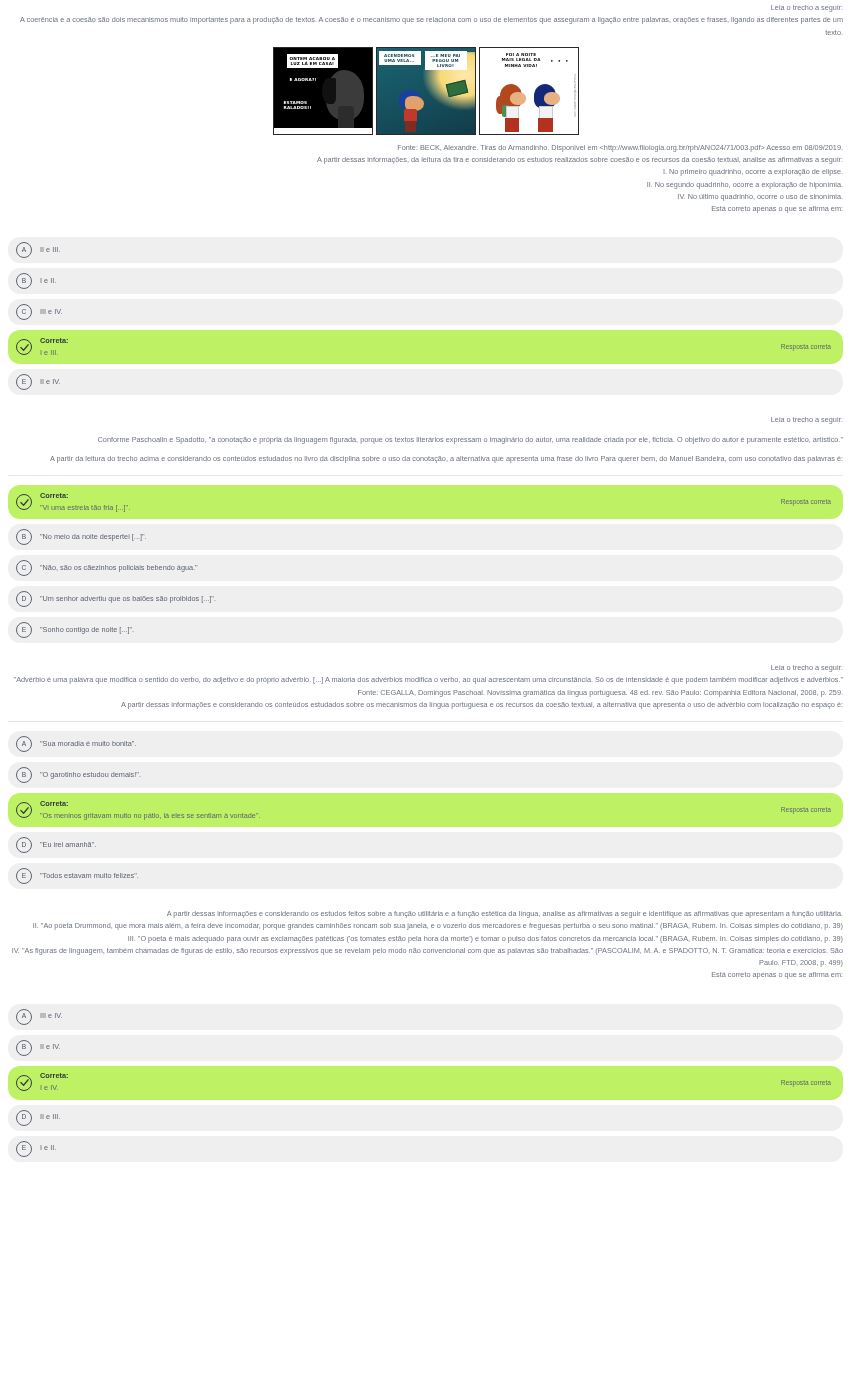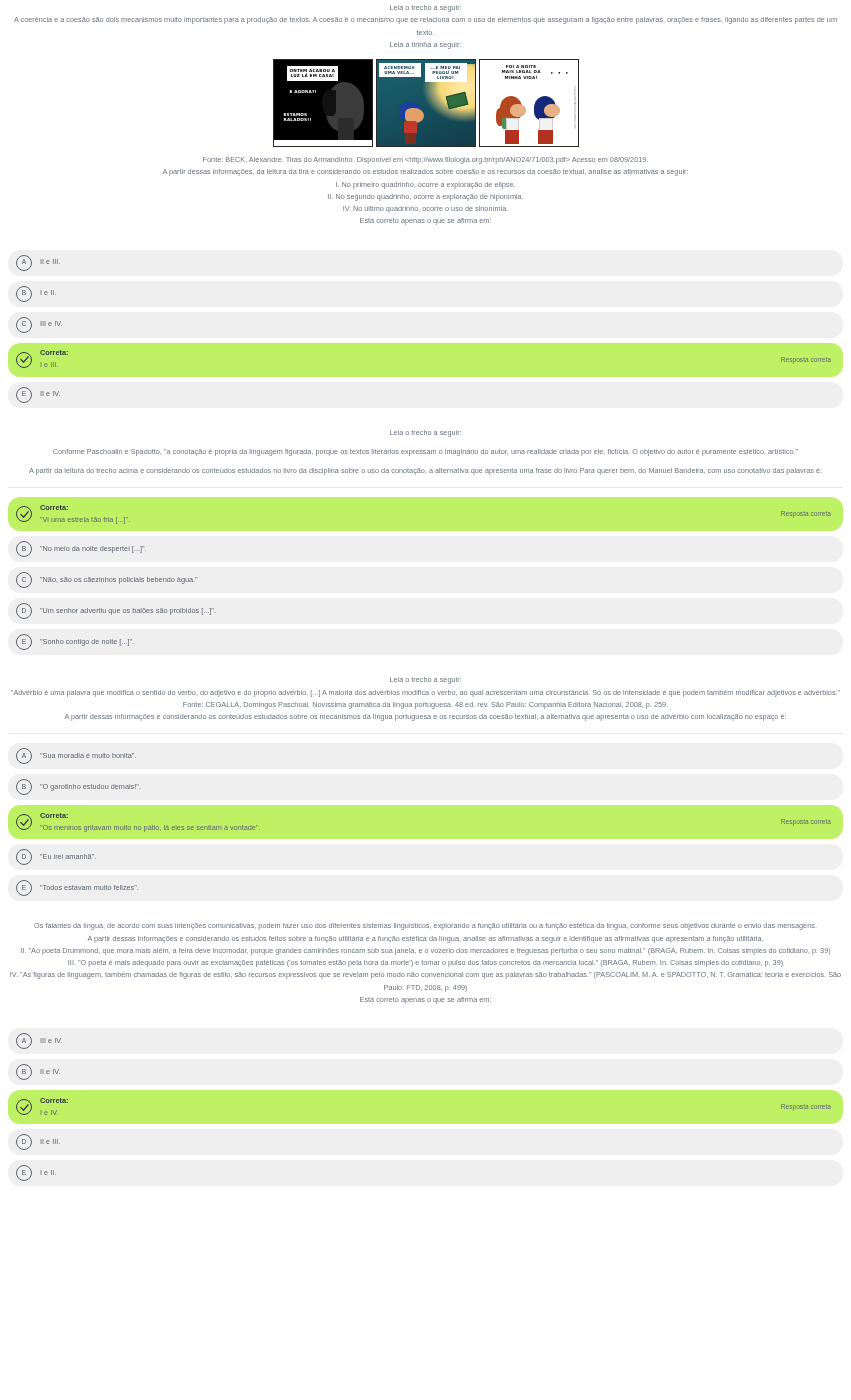--- a/index.html
+++ b/index.html
@@ -17,21 +17,21 @@
   }
   .page { width: 851px; padding: 0 8px; }
 
   
   .para {
     margin: 0;
     padding: 0;
     color: #6b7280;
     font-size: 7.3px;
     line-height: 1.68;
-    text-align: center;
+    text-align: right;
   }
   .spacer-sm { height: 7px; }
   .spacer-md { height: 12px; }
   .spacer-lg { height: 20px; }
 
   .divider {
     border: 0;
     border-top: 1px solid #e3e5e8;
     margin: 10px 0 9px 0;
     height: 0;
@@ -253,21 +253,20 @@
   .q-block { padding-top: 2px; }
 </style>
 </head>
 <body>
 
 <div class="page">
 
   <div class="q-block">
     <p class="para">Leia o trecho a seguir:</p>
     <p class="para">A coerência e a coesão são dois mecanismos muito importantes para a produção de textos. A coesão é o mecanismo que se relaciona com o uso de elementos que asseguram a ligação entre palavras, orações e frases, ligando as diferentes partes de um texto.</p>
-    <p class="para">Leia a tirinha a seguir:</p>
 
     <div class="strip-wrap">
       <div class="strip">
 
         <div class="panel p1">
           <div class="bubble-box">
             <span>ONTEM ACABOU A</span><br>
             <span>LUZ LÁ EM CASA!</span>
           </div>
           <div class="head"></div>
@@ -444,21 +443,20 @@
       <div class="alt">
         <span class="marker">E</span>
         <span class="alt-text">"Todos estavam muito felizes".</span>
       </div>
     </div>
   </div>
 
   <div class="spacer-md"></div>
 
   <div class="q-block">
-    <p class="para">Os falantes da língua, de acordo com suas intenções comunicativas, podem fazer uso dos diferentes sistemas linguísticos, explorando a função utilitária ou a função estética da língua, conforme seus objetivos durante o envio das mensagens.</p>
     <p class="para">A partir dessas informações e considerando os estudos feitos sobre a função utilitária e a função estética da língua, analise as afirmativas a seguir e identifique as afirmativas que apresentam a função utilitária.</p>
     <p class="para">II. "Ao poeta Drummond, que mora mais além, a feira deve incomodar, porque grandes caminhões roncam sob sua janela, e o vozerio dos mercadores e freguesas perturba o seu sono matinal." (BRAGA, Rubem. In. Coisas simples do cotidiano, p. 39)</p>
     <p class="para">III. "O poeta é mais adequado para ouvir as exclamações patéticas ('os tomates estão pela hora da morte') e tomar o pulso dos fatos concretos da mercancia local." (BRAGA, Rubem. In. Coisas simples do cotidiano, p. 39)</p>
     <p class="para">IV. "As figuras de linguagem, também chamadas de figuras de estilo, são recursos expressivos que se revelam pelo modo não convencional com que as palavras são trabalhadas." (PASCOALIM, M. A. e SPADOTTO, N. T. Gramática: teoria e exercícios. São Paulo. FTD, 2008, p. 499)</p>
     <p class="para">Está correto apenas o que se afirma em:</p>
 
     <div class="spacer-lg"></div>
 
     <div class="alts">
       <div class="alt">

